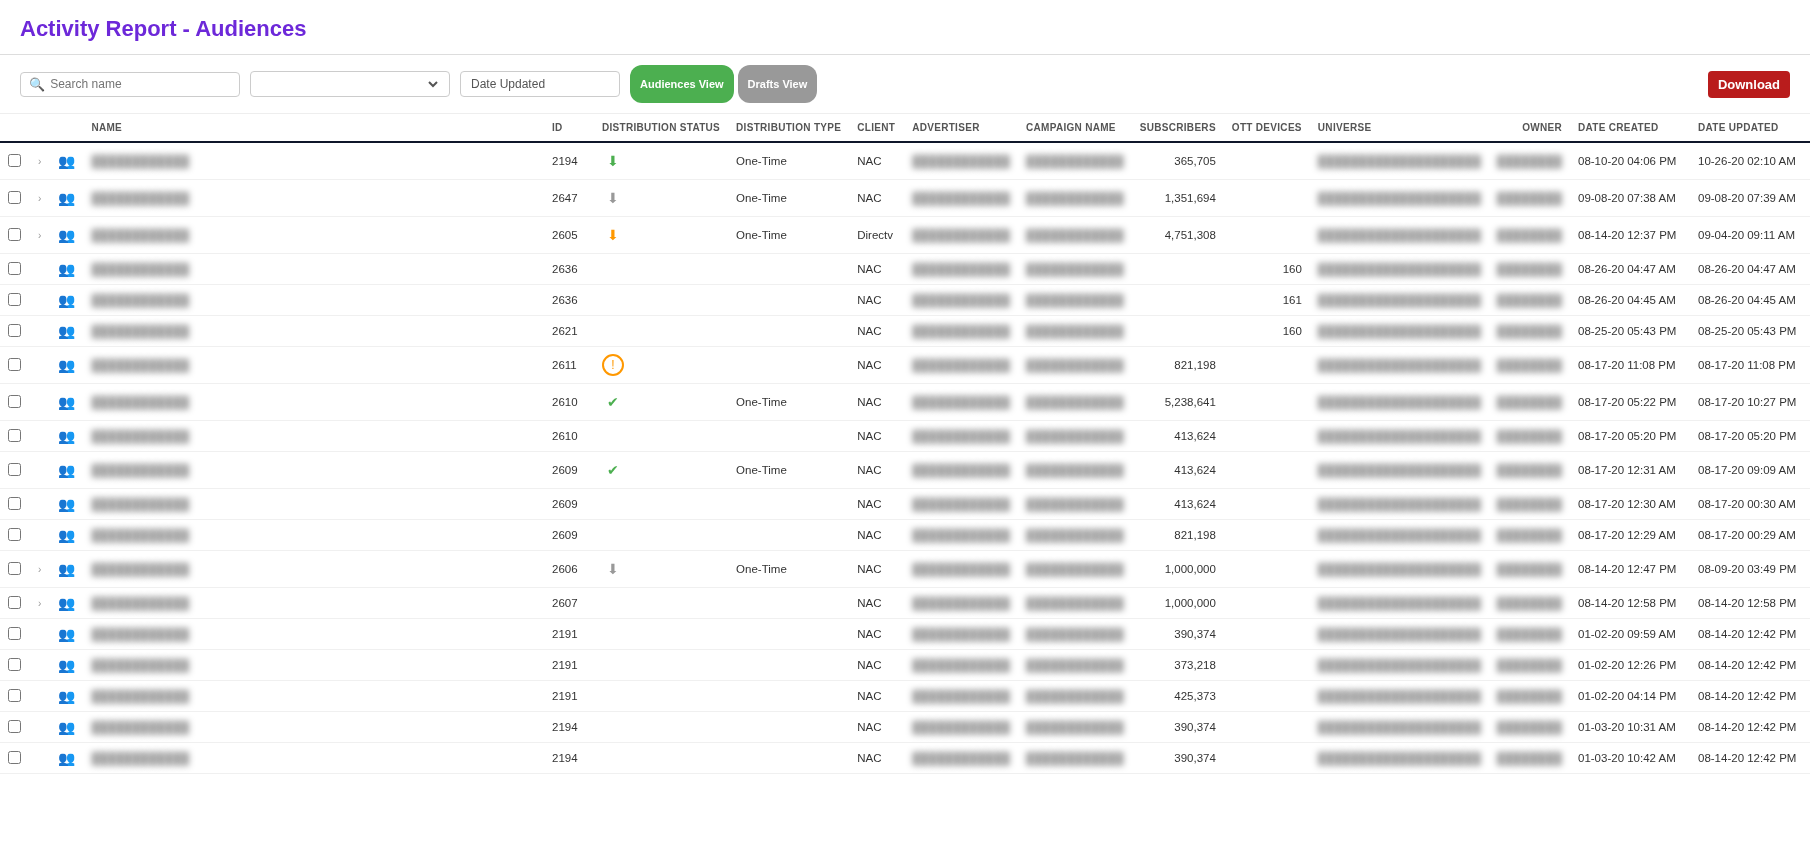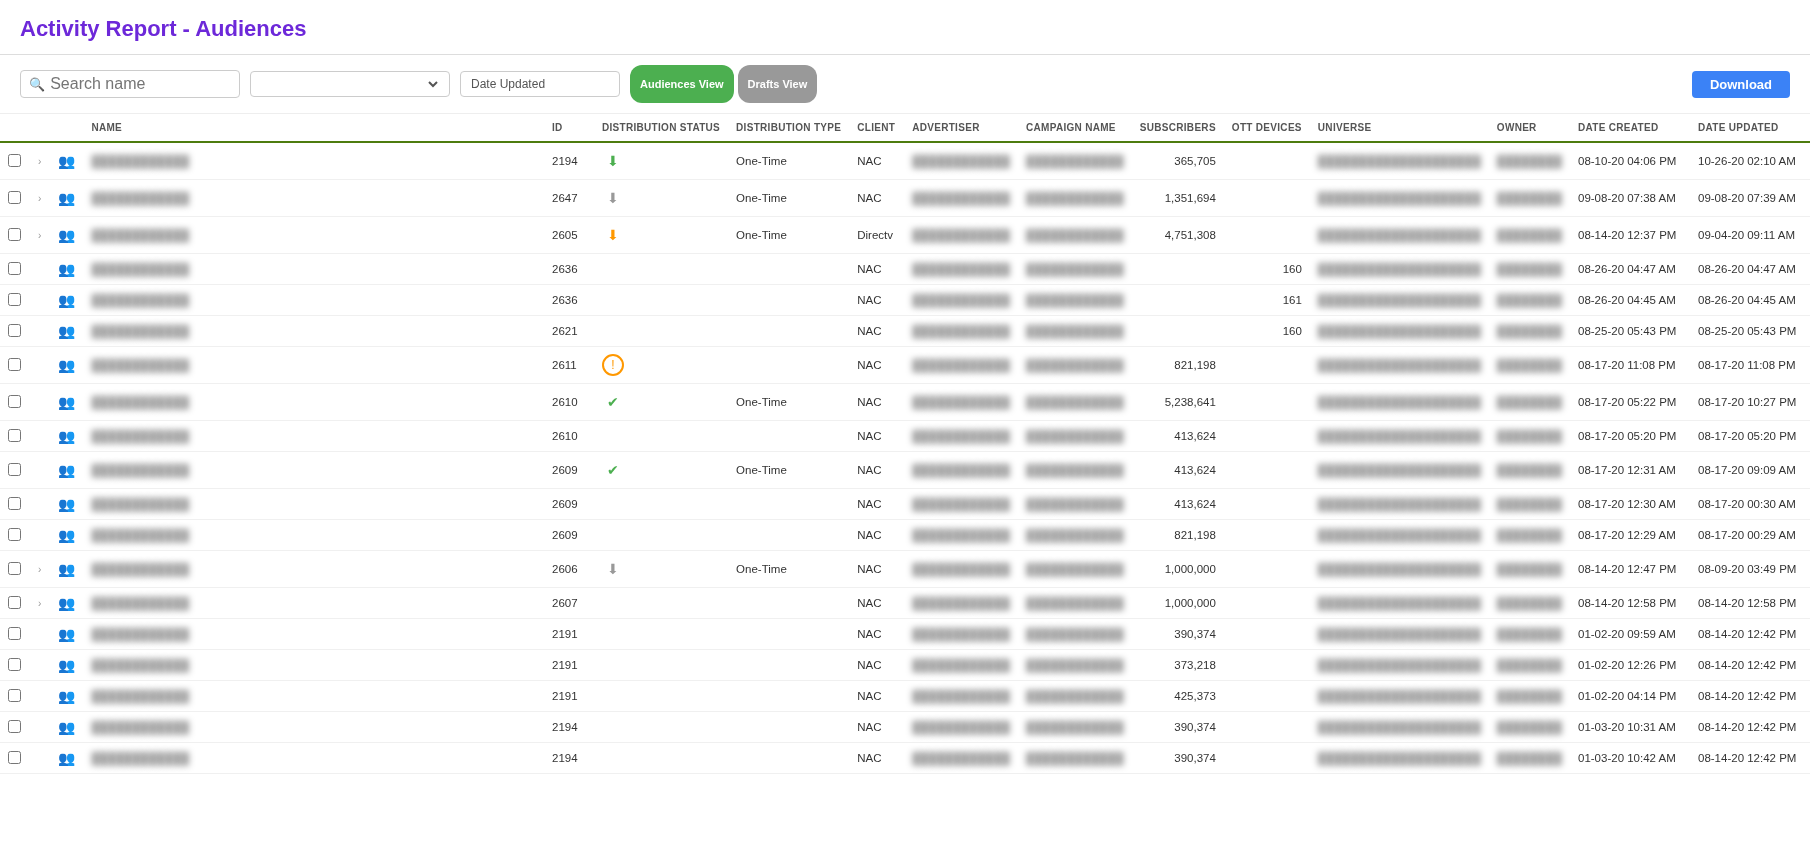--- a/index.html
+++ b/index.html
@@ -28,21 +28,21 @@
       align-items: center;
       border: 1px solid #ccc;
       border-radius: 4px;
       padding: 4px 8px;
       width: 220px;
       background: #fff;
     }
     .search-box input {
       border: none;
       outline: none;
-      font-size: 16px;
+      font-size: 12px;
       width: 100%;
       color: #15803d;
     }
     .search-icon-svg {
       color: #aaa;
       margin-right: 5px;
       font-size: 13px;
     }
 
     .dropdown-select {
@@ -93,45 +93,45 @@
       color: #fff;
     }
     .view-btn.inactive {
       background: #999;
       color: #fff;
     }
 
     .spacer { flex: 1; }
 
     .download-btn {
-      background: #3b82f6;
+      background: #b91c1c;
       color: #fff;
       border: none;
       border-radius: 4px;
-      padding: 6px 18px;
+      padding: 6px 10px;
       font-size: 13px;
       font-weight: bold;
       cursor: pointer;
     }
 
     .table-container {
       overflow-x: auto;
       overflow-y: auto;
       max-height: calc(843px - 130px);
     }
 
     table {
       width: 100%;
       border-collapse: collapse;
       font-size: 11.5px;
     }
 
     thead tr {
       background: #fff;
-      border-bottom: 2px solid #4d7c0f;
+      border-bottom: 2px solid #0f172a;
     }
 
     th {
       padding: 8px 8px;
       text-align: left;
       font-size: 10px;
       font-weight: bold;
       color: #555;
       text-transform: uppercase;
       white-space: nowrap;
@@ -183,21 +183,21 @@
     .col-name { min-width: 160px; }
     .col-id { width: 50px; }
     .col-dist-status { width: 80px; }
     .col-dist-type { width: 80px; }
     .col-client { width: 55px; }
     .col-advertiser { width: 90px; }
     .col-campaign { width: 90px; }
     .col-subs { width: 80px; text-align: right; }
     .col-ott { width: 60px; text-align: right; }
     .col-universe { width: 110px; }
-    .col-owner { width: 60px; }
+    .col-owner { width: 60px; text-align: right; }
     .col-date-created { width: 120px; }
     .col-date-updated { width: 120px; }
 
     td.col-subs { text-align: right; }
     td.col-ott { text-align: right; }
   </style>
 </head>
 <body>
 
 <div class="page-header">

